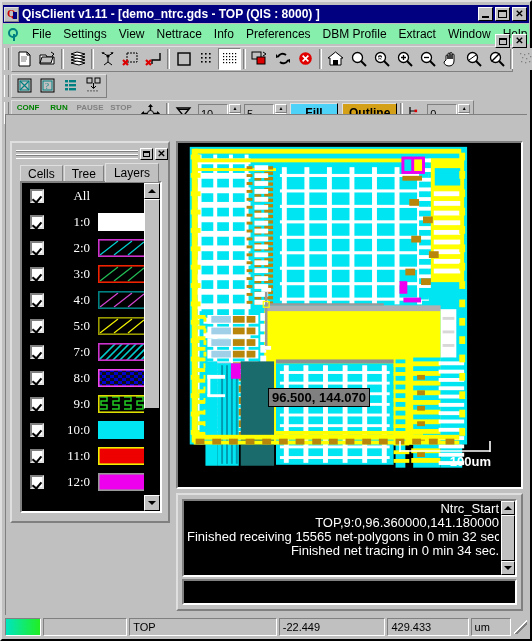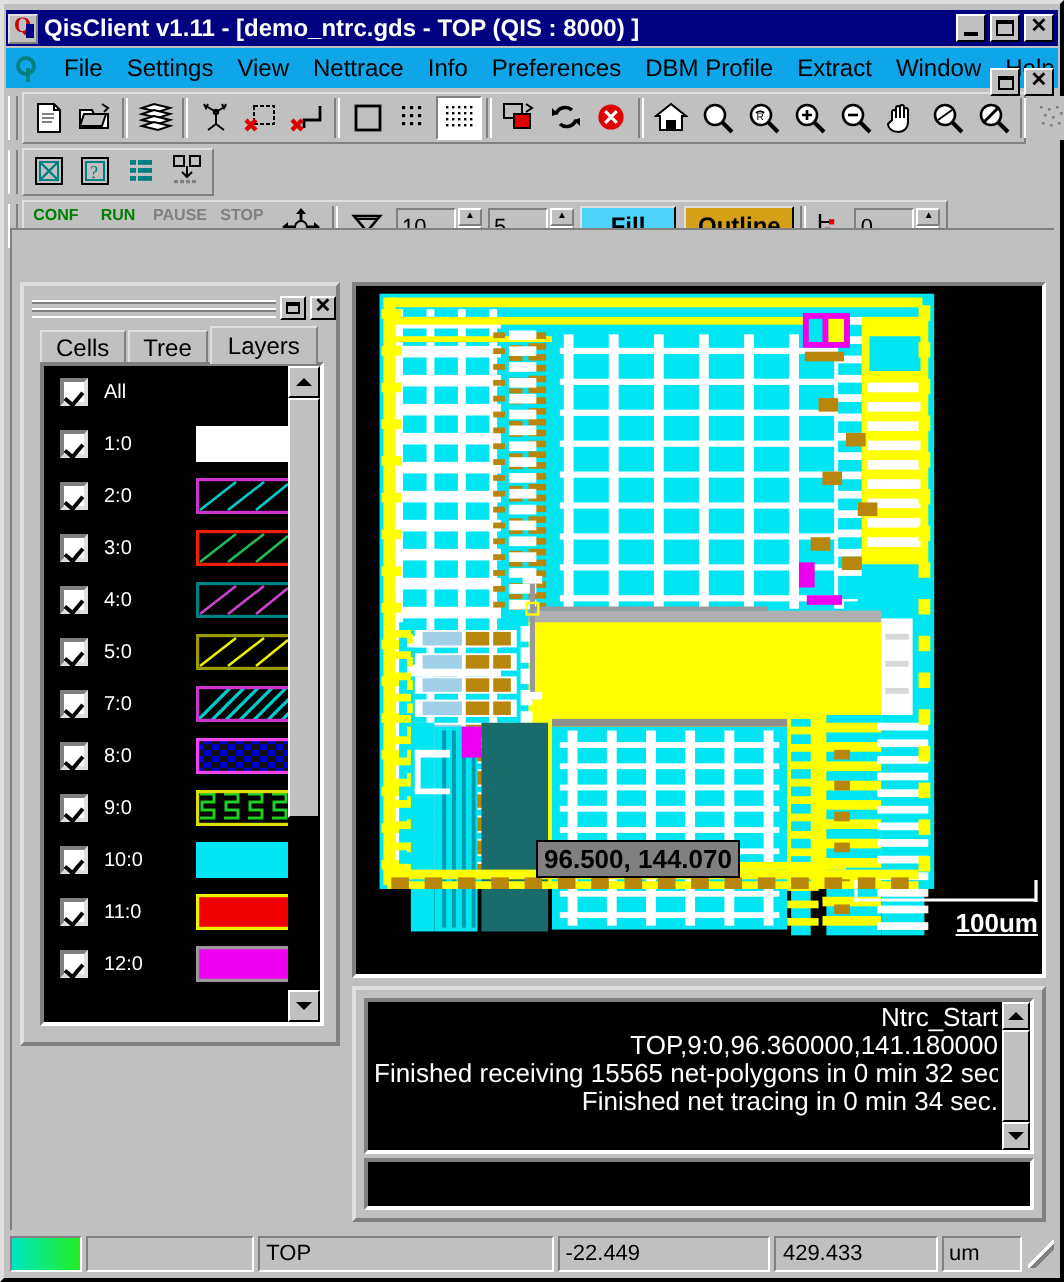--- a/index.html
+++ b/index.html
@@ -45,21 +45,21 @@
     position:relative; display:flex; align-items:center; justify-content:center;
     font-size:9px; line-height:1; color:#000; font-family:"Liberation Sans",sans-serif;
   }
   .wbtn i { font-style:normal; display:block; }
   .wbtn.min i { width:7px; height:2px; background:#000; margin-top:5px; }
   .wbtn.max i { width:9px; height:8px; border:1px solid #000; border-top-width:2px; }
   .wbtn.cls i { font-weight:bold; font-size:10px; margin-top:-1px; }
 
   
   .menubar {
-    height:20px; margin:1px 1px 0 1px; background:#0ea5e9;
+    height:20px; margin:1px 1px 0 1px; background:#86efac;
     display:flex; align-items:center; position:relative;
   }
   .menu-ico{ width:16px; height:16px; margin:0 4px 0 3px; position:relative; flex:none;}
   .menu-ico::before{
     content:""; position:absolute; left:2px; top:2px; width:6px; height:6px;
     border:2px solid #008080; border-radius:50%;
   }
   .menu-ico::after{
     content:""; position:absolute; left:7px; top:8px; width:2px; height:7px;
     background:#008080;
@@ -165,22 +165,22 @@
   .lrow{ height:26px; display:flex; align-items:center; padding-left:8px; }
   .cb{
     width:14px; height:14px; background:#fff;
     border:2px solid; border-color:#808080 #dfdfdf #dfdfdf #808080;
     position:relative; flex:none;
   }
   .cb.on::after{
     content:""; position:absolute; left:2px; top:3px; width:4px; height:7px;
     border:solid #000; border-width:0 2px 2px 0; transform:rotate(40deg);
   }
-  .lrow .lbl{ color:#fff; font-size:10px; margin-left:8px; width:38px; flex:none;
-              font-family:Liberation Sans, sans-serif;}
+  .lrow .lbl{ color:#fff; font-size:13px; margin-left:8px; width:38px; flex:none;
+              font-family:Liberation Serif, serif;text-align:right;}
   .sw{ width:48px; height:18px; flex:none; margin-left:8px; }
 
   .vscroll{
     position:absolute; right:0; top:0; width:16px; bottom:0; background:#c0c0c0;
   }
   .sbbtn{
     height:16px; background:#c0c0c0;
     border:1px solid; border-color:#fff #000 #000 #fff;
     display:flex;align-items:center;justify-content:center;
   }
@@ -1197,22 +1197,22 @@
           <rect x="287" y="238" width="6" height="8" fill="#ffff00"></rect>
           <rect x="287" y="257" width="6" height="8" fill="#ffff00"></rect>
           <rect x="287" y="276" width="6" height="8" fill="#ffff00"></rect>
           <rect x="287" y="295" width="6" height="8" fill="#ffff00"></rect>
           <path d="M90 152 v62" stroke="#999999" stroke-width="2.6" fill="none"></path>
           <path d="M90 167 h120" stroke="#999999" stroke-width="2.2" fill="none"></path>
           <rect x="87" y="164" width="6" height="6" fill="none" stroke="#ffff00" stroke-width="1.2"></rect>
           <rect x="85" y="150" width="10" height="4" fill="#ffffff"></rect>
           <rect x="85" y="210" width="10" height="4" fill="#ffffff"></rect>
         </svg>
-      <div id="coordtip" style="left: 90px; top: 245px; margin-top: 32px;">96.500, 144.070</div>
-      <div id="scalebar" style="right: 2px; bottom: 18px; text-decoration: underline;">
+      <div id="coordtip" style="left: 90px; top: 245px;">96.500, 144.070</div>
+      <div id="scalebar" style="right: 30px; bottom: 18px;">
         <svg width="92" height="14" viewBox="0 0 92 14">
           <path d="M1 1v11M1 11h90M91 1v11" stroke="#fff" fill="none" stroke-width="1.6"></path>
         </svg>
         <div style="text-align:right; font:bold 13px 'Liberation Sans',sans-serif; color:#fff; margin-top:-2px;">100um</div>
       </div>
     </div>
 
     <div class="logpanel">
       <div class="logbox">
         <div class="logtext" id="log-lines">

